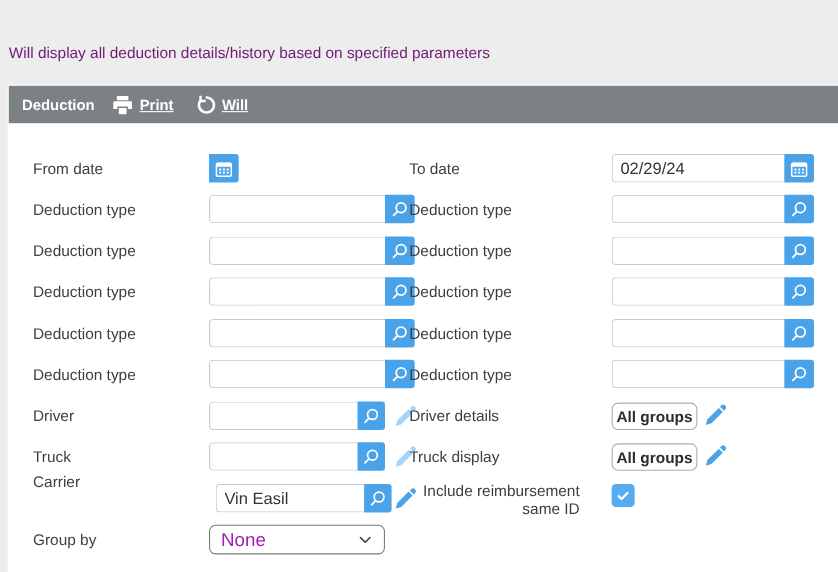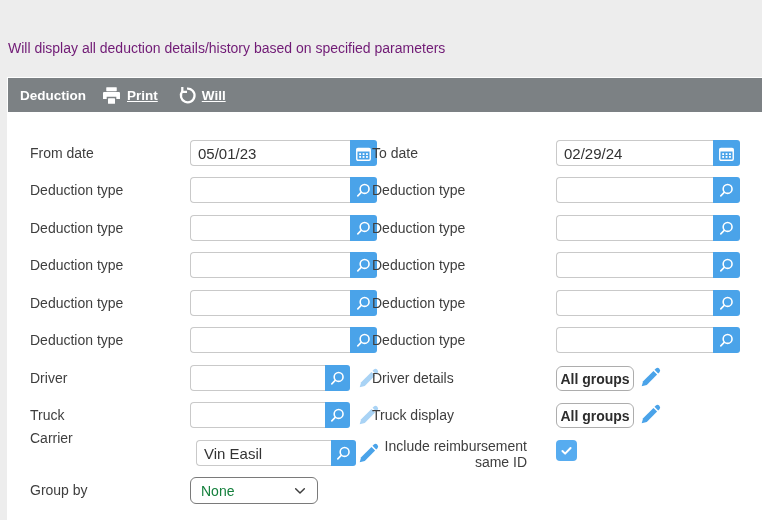--- a/index.html
+++ b/index.html
@@ -40,23 +40,23 @@
 
   .groups-btn{position:absolute;box-sizing:border-box;width:78px;height:25px;background:#fff;
               border:1px solid #ADADAD;border-radius:6px;font-family:"Liberation Sans", sans-serif;
               font-size:14px;font-weight:700;color:#2D2D2D;display:flex;align-items:center;
               justify-content:center;cursor:pointer;padding:0;}
 
   .checkbox{position:absolute;width:21px;height:21px;background:#57ACF0;border-radius:4px;
             display:flex;align-items:center;justify-content:center;cursor:pointer;}
   .checkbox svg{width:15px;height:15px;display:block;}
 
-  .select{position:absolute;box-sizing:border-box;width:128px;height:27px;background:#fff;
+  .select{position:absolute;box-sizing:border-box;width:160px;height:27px;background:#fff;
           border:1px solid #7A7A7A;border-radius:6px;display:flex;align-items:center;
-          padding-left:10px;font-size:14px;color:#15803d;cursor:pointer;}
+          padding-left:10px;font-size:17px;color:#a21caf;cursor:pointer;}
   .select .chev{position:absolute;right:9px;top:5px;width:16px;height:16px;}
 </style>
 </head>
 <body>
 
 <svg width="0" height="0" style="position:absolute">
   <defs>
     <symbol id="i-cal" viewBox="0 0 24 24">
       <rect x="3.5" y="5.5" width="17" height="15" rx="1.5" fill="none" stroke="#fff" stroke-width="1.8"></rect>
       <rect x="3.5" y="5" width="17" height="4.6" rx="1.2" fill="#fff"></rect>
@@ -115,21 +115,20 @@
     <a class="tb-link ml18">
       <svg class="tb-ic">
           <use href="#i-reset"></use>
         </svg>
       <span class="tb-text">Will</span>
     </a>
   </div>
 
   <div class="lbl" style="top:145px">From date</div>
   <div class="grp" style="top:140px;left:190px">
-    <input class="txt w160" value="05/01/23" style="">
     <button class="ibtn">
       <svg class="ic">
           <use href="#i-cal"></use>
         </svg>
     </button>
   </div>
   <div class="lbl lbl-r" style="top:145px">To date</div>
   <div class="grp" style="top:140px;left:556px">
     <input class="txt w157" value="02/29/24" style="">
     <button class="ibtn">

